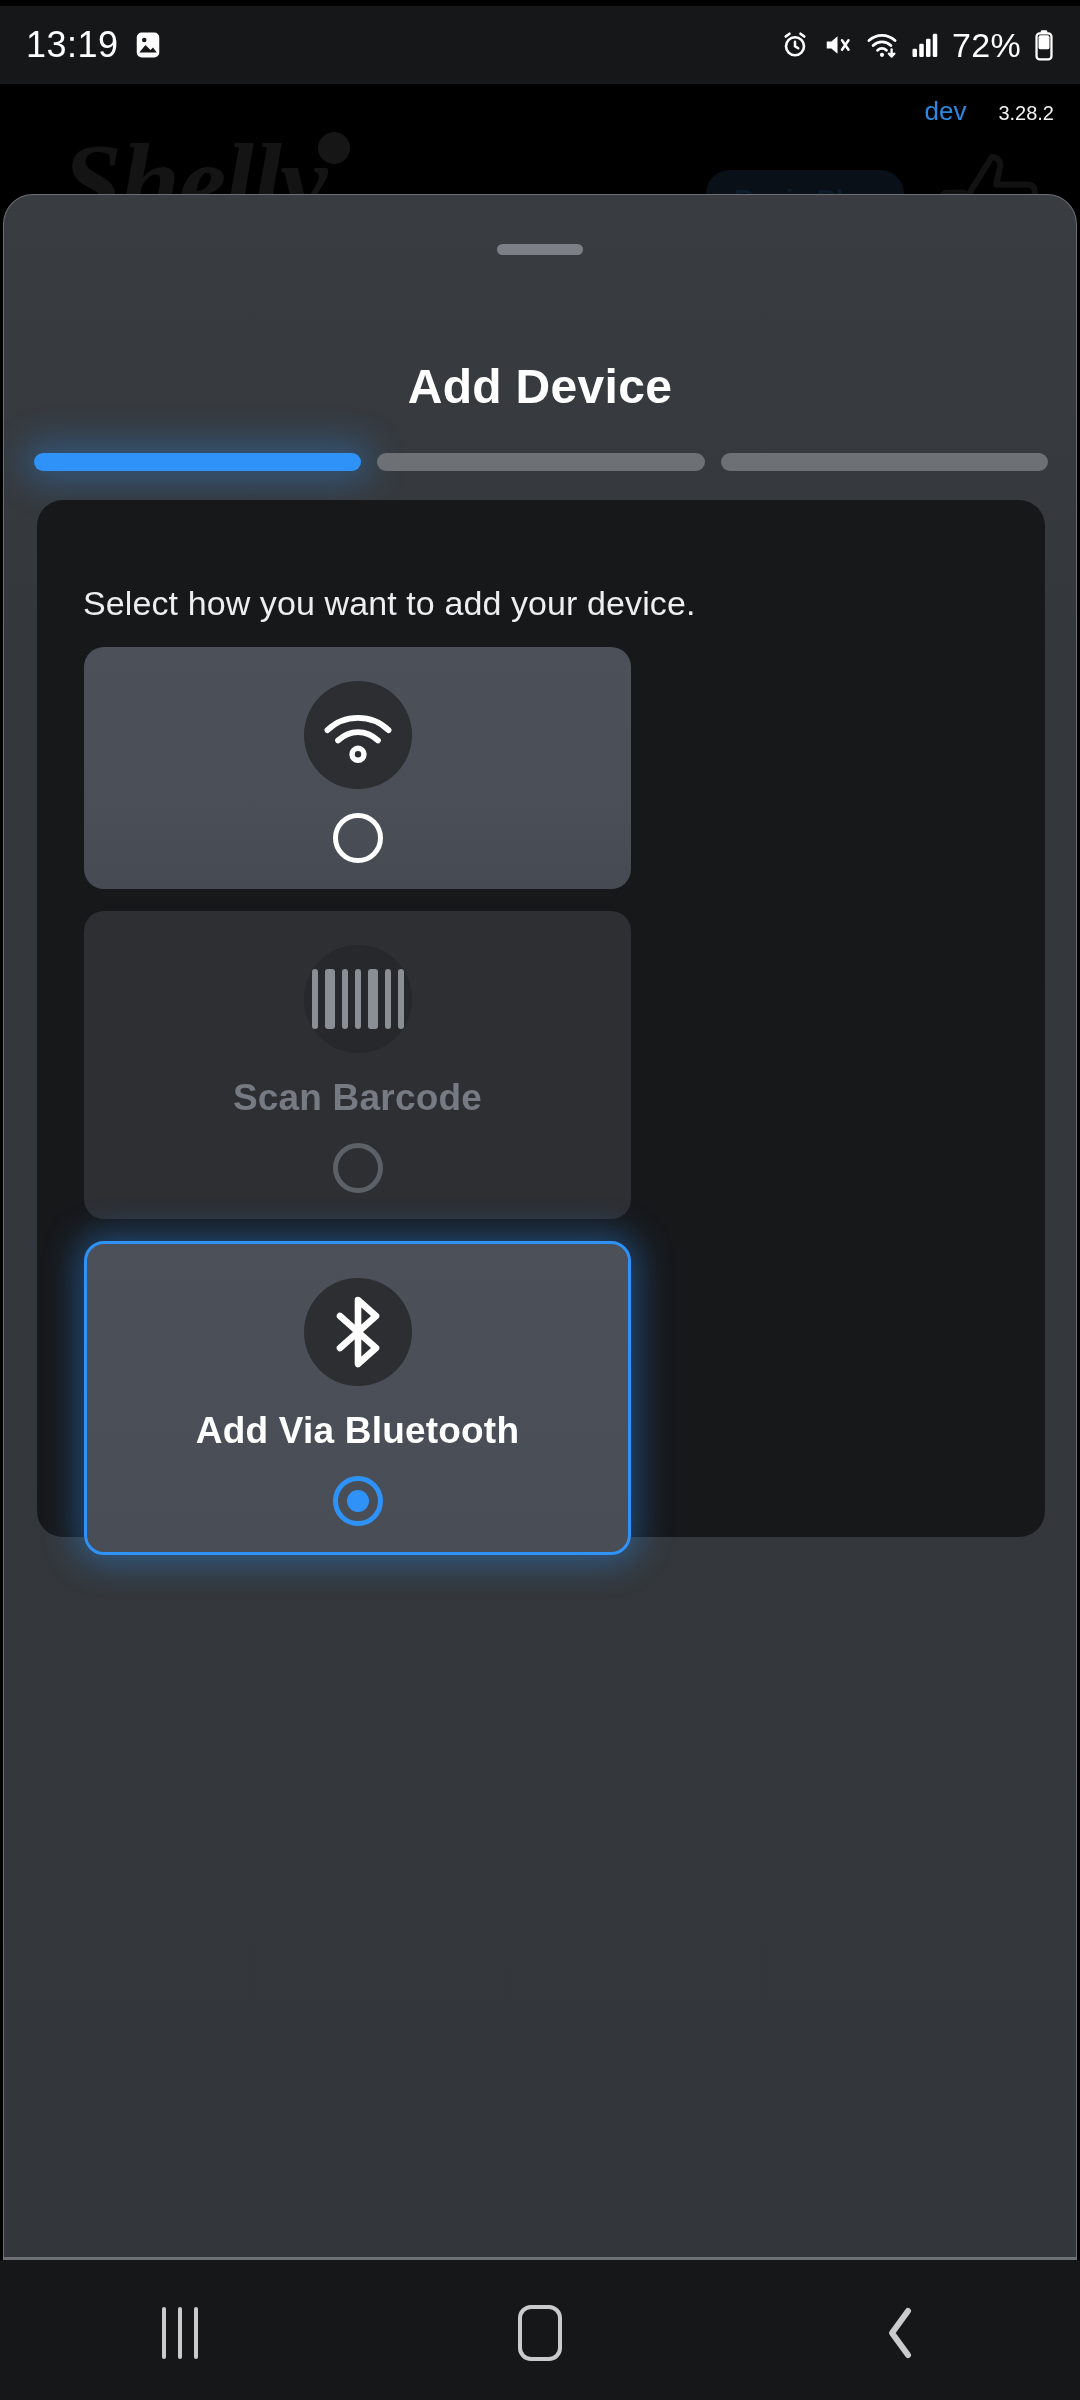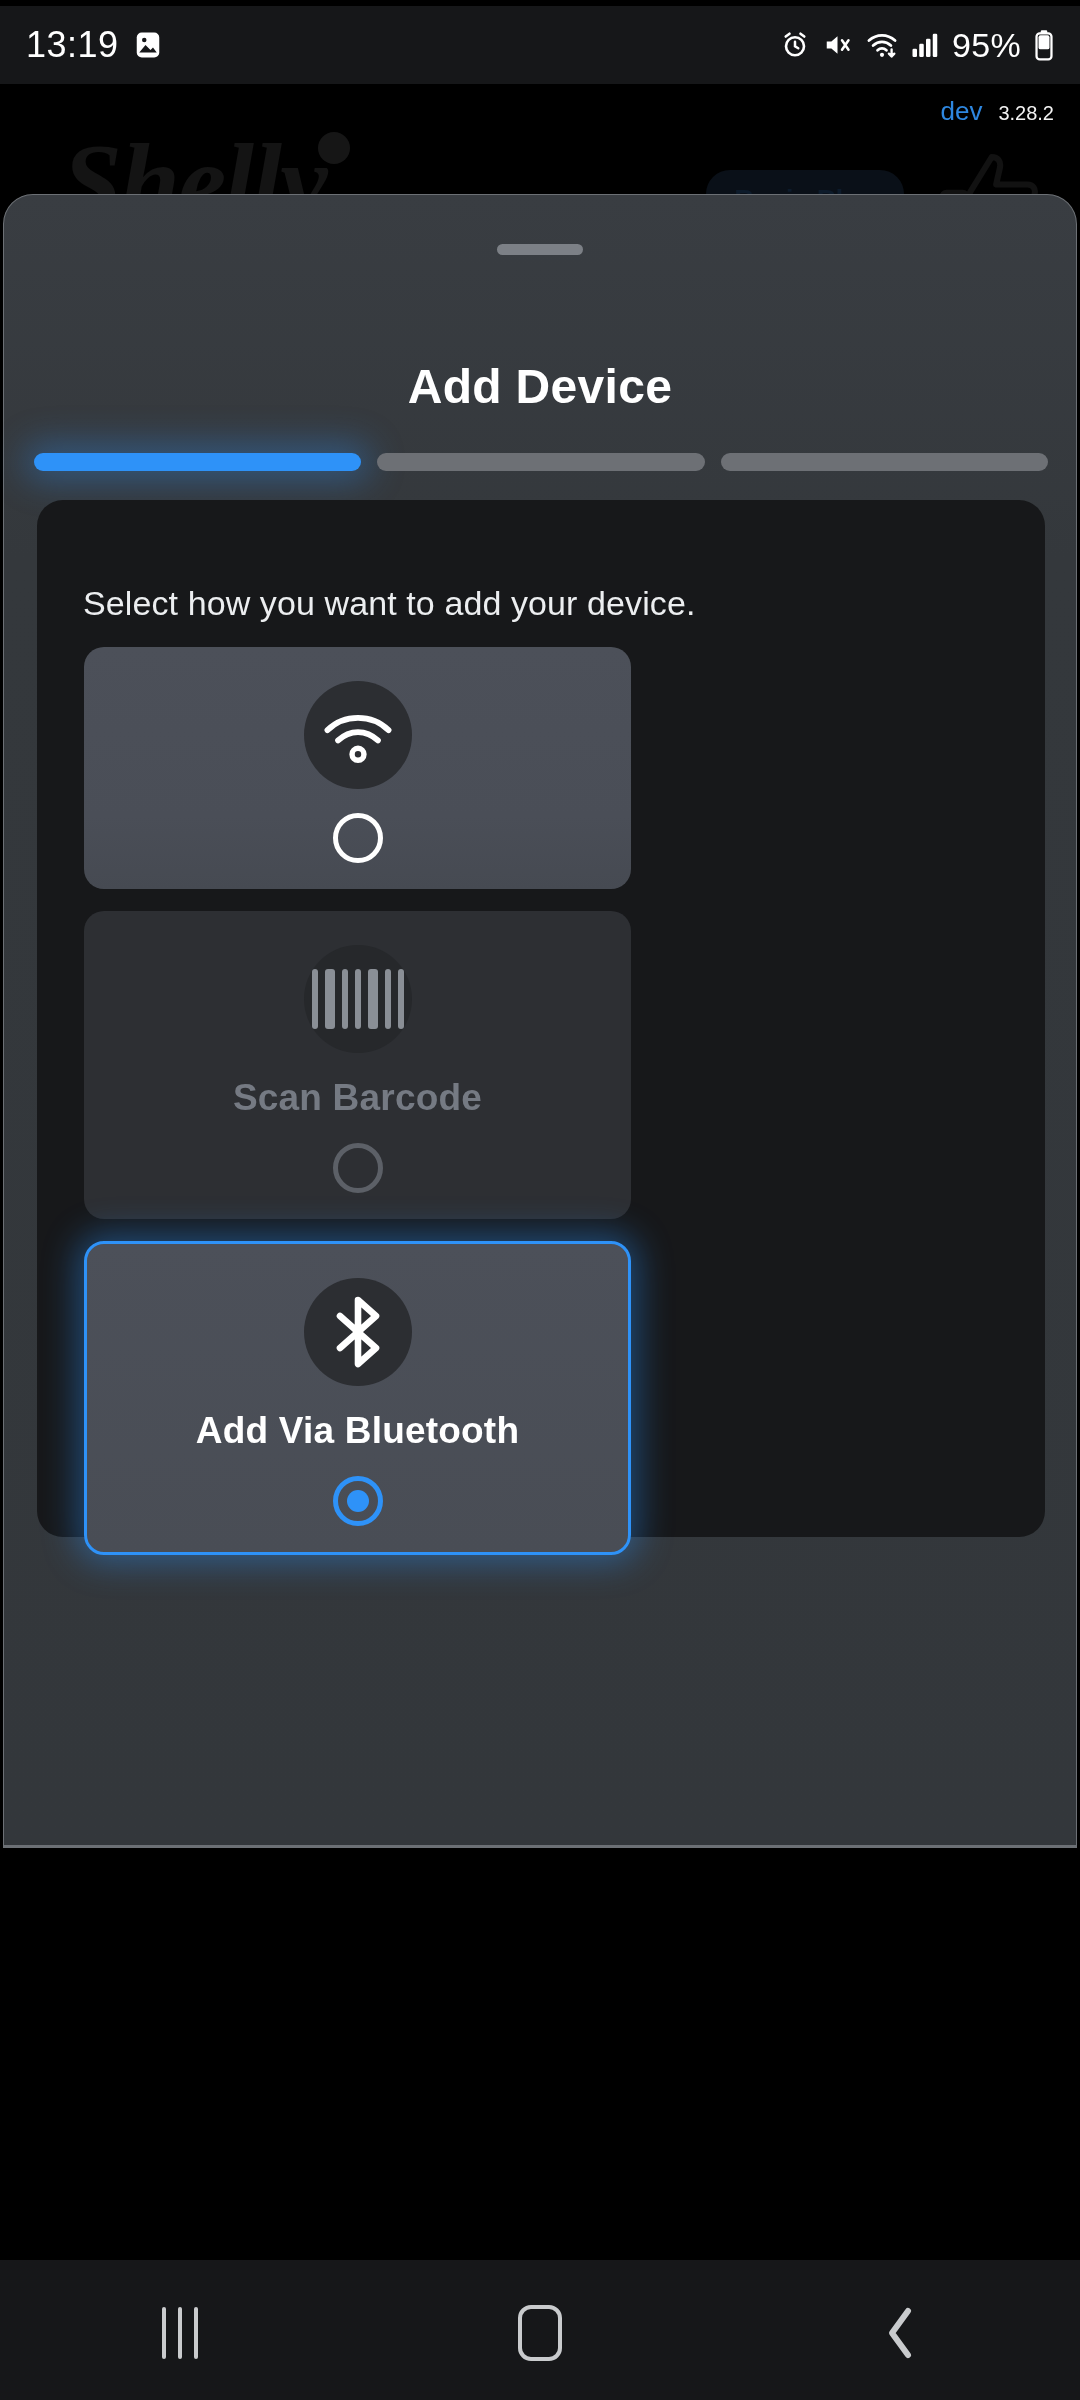--- a/index.html
+++ b/index.html
@@ -29,27 +29,27 @@
     position:absolute; left:62px; top:36px;
     font-family:"Liberation Serif", serif; font-style:italic; font-weight:bold;
     font-size:108px; color:#141414; letter-spacing:-2px;text-align:right;
   }
   .shelly-dot{ position:absolute; left:318px; top:48px; width:32px; height:32px; border-radius:50%; background:#161616; }
   .plan-pill{
     position:absolute; right:176px; top:86px; padding:14px 28px;
     background:#0a1018; border-radius:24px; color:#0d1b2b; font-size:28px; font-weight:bold;
   }
   .thumb-ico{ position:absolute; right:36px; top:62px; }
-  .devline{ position:absolute; right:26px; top:12px; display:flex; align-items:baseline; gap:16px; }
+  .devline{ position:absolute; right:26px; top:12px; display:flex; align-items:baseline; gap:32px; }
   .devtag{ color:#2e87e0; font-size:26px; }
   .devver{ color:#f2f2f2; font-size:20px; }
 
   
   .sheet{
-    position:absolute; left:3px; top:188px; width:1074px; height:1654px;
+    position:absolute; left:3px; top:188px; width:1074px; height:2066px;
     background:linear-gradient(180deg,#393d42 0%,#34383c 22%,#33373b 100%);
     border:1px solid #6c7075; border-bottom-width:3px;
     border-radius:30px 30px 0 0;
   }
   .grabber{
     position:absolute; left:50%; transform:translateX(-50%); top:49px;
     width:86px; height:11px; border-radius:6px; background:#7c8086;
   }
   .sheet-title{
     position:absolute; top:164px; left:0; width:100%; text-align:center;
@@ -153,21 +153,21 @@
         <path d="M9.4 16.3c1.1-1 2.3-1.5 3.6-1.5s2.5.5 3.6 1.5" stroke="#fff" stroke-width="2.3" fill="none" stroke-linecap="round"></path>
         <circle cx="13" cy="20" r="1.7" fill="#fff"></circle>
         <path d="M20.8 15.5v5.6M18.6 19l2.2 2.4 2.2-2.4" stroke="#fff" stroke-width="1.9" fill="none" stroke-linecap="round" stroke-linejoin="round"></path>
       </svg>
       <svg class="sb-ico" width="28" height="30" viewBox="0 0 22 24">
         <rect x="1" y="15" width="3.6" height="6.5" fill="#fff" rx="1"></rect>
         <rect x="6.4" y="11" width="3.6" height="10.5" fill="#fff" rx="1"></rect>
         <rect x="11.8" y="7" width="3.6" height="14.5" fill="#fff" rx="1"></rect>
         <rect x="17.2" y="3" width="3.6" height="18.5" fill="#fff" rx="1"></rect>
       </svg>
-      <span class="sb-batt-txt">95%</span>
+      <span class="sb-batt-txt">72%</span>
       <svg class="sb-ico" width="20" height="32" viewBox="0 0 14 24">
         <rect x="4.5" y="1" width="5" height="2.4" rx="1" fill="#fff"></rect>
         <rect x="1.4" y="3.2" width="11.2" height="19.6" rx="2.4" fill="none" stroke="#fff" stroke-width="1.7"></rect>
         <rect x="2.9" y="4.7" width="8.2" height="10.5" rx="1.4" fill="#fff"></rect>
       </svg>
     </div>
   </div>
 
   <div class="appbg">
     <div class="devline">

